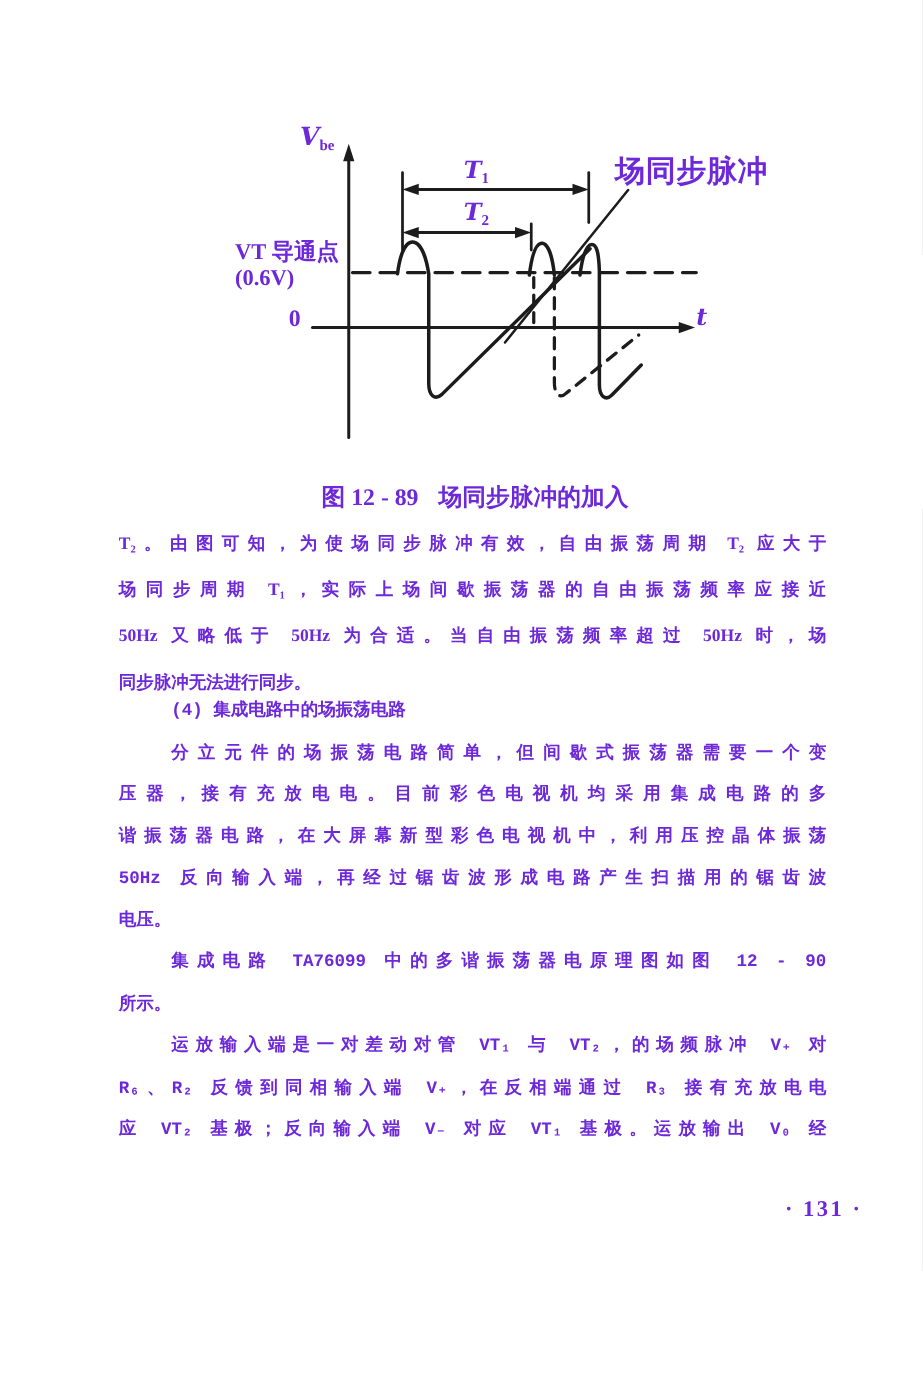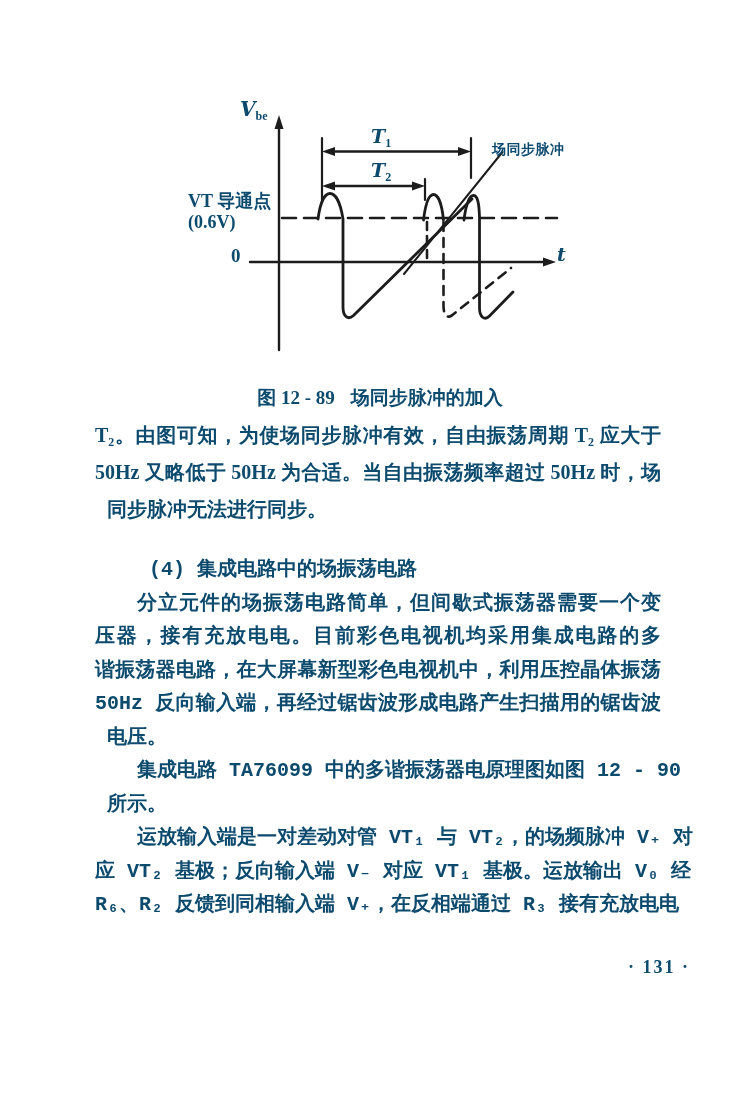--- a/index.html
+++ b/index.html
@@ -3,52 +3,52 @@
 <meta charset="utf-8">
 <style>
   html,body{margin:0;padding:0;background:#e8e8e8;}
   .page{
     position:relative;
     width:738px;height:1120px;
     margin:0 auto;
     background:#ffffff;
     overflow:hidden;
     font-family:"Liberation Serif","DejaVu Serif",serif;
-    color:#0c4a6e;
+    color:#6d28d9;
   }
   
   .figsvg{position:absolute;left:0;top:0;}
   .flabel{position:absolute;white-space:nowrap;font-weight:600;line-height:1.05;}
   .flabel .ital{font-style:italic;font-family:"DejaVu Serif","Liberation Serif",serif;}
   .flabel .sub{font-size:12px;vertical-align:-4px;font-weight:600;}
   .lab-vbe{left:240px;top:99px;font-size:20px;}
   .lab-zero{left:231px;top:246px;font-size:19px;}
   .lab-t{left:557px;top:245px;font-size:19px;}
   .lab-vt1{left:188px;top:192px;font-size:18px;}
   .lab-vt2{left:188px;top:213px;font-size:18px;}
   .lab-T1{left:371px;top:127px;font-size:19px;}
   .lab-T2{left:371px;top:161px;font-size:19px;}
-  .lab-pulse{left:492px;top:143px;font-size:14px;letter-spacing:0.5px;}
+  .lab-pulse{left:492px;top:127px;font-size:24px;letter-spacing:0.5px;font-family:Liberation Mono, monospace;}
   .caption{
     position:absolute;left:150px;top:385px;width:460px;
     text-align:center;font-size:19px;font-weight:600;white-space:nowrap;
   }
   .caption .capnum{margin-right:16px;}
   
   .bodyA,.bodyB{position:absolute;left:95px;width:566px;}
   .bodyA{top:417px;}
   .bodyB{top:553px;}
   .ln{
-    font-size:20px;font-weight:600;white-space:nowrap;
+    font-size:14px;font-weight:600;white-space:nowrap;
     text-align:justify;text-align-last:justify;
     overflow:visible;
   }
   .bodyA .ln{line-height:37px;height:37px;}
   .bodyB .ln{line-height:33.5px;height:33.5px;font-family:Liberation Mono, monospace;}
-  .ln.noj{text-align:left;text-align-last:left;margin-left:12px;}
+  .ln.noj{text-align:left;text-align-last:left;}
   .ln.ind{padding-left:42px;width:524px;}
   
   .pagenum{
     position:absolute;left:560px;top:957px;width:130px;
     text-align:right;font-size:18px;font-weight:600;letter-spacing:2px;
   }
 </style>
 </head>
 <body>
 
@@ -97,33 +97,34 @@
   <div class="flabel lab-T1"><span class="ital">T</span><span class="sub">1</span></div>
   <div class="flabel lab-T2"><span class="ital">T</span><span class="sub">2</span></div>
   <div class="flabel lab-pulse">场同步脉冲</div>
 
   <div class="caption">
     <span class="capnum">图 12 - 89</span><span>场同步脉冲的加入</span>
   </div>
 
   <div class="bodyA">
     <div class="ln">T₂。由图可知，为使场同步脉冲有效，自由振荡周期 T₂ 应大于</div>
+    <div class="ln">场同步周期 T₁，实际上场间歇振荡器的自由振荡频率应接近</div>
     <div class="ln">50Hz 又略低于 50Hz 为合适。当自由振荡频率超过 50Hz 时，场</div>
     <div class="ln noj">同步脉冲无法进行同步。</div>
   </div>
 
   <div class="bodyB">
     <div class="ln noj ind">(4) 集成电路中的场振荡电路</div>
     <div class="ln ind">分立元件的场振荡电路简单，但间歇式振荡器需要一个变</div>
     <div class="ln">压器，接有充放电电。目前彩色电视机均采用集成电路的多</div>
     <div class="ln">谐振荡器电路，在大屏幕新型彩色电视机中，利用压控晶体振荡</div>
     <div class="ln">50Hz 反向输入端，再经过锯齿波形成电路产生扫描用的锯齿波</div>
     <div class="ln noj">电压。</div>
     <div class="ln ind">集成电路 TA76099 中的多谐振荡器电原理图如图 12 - 90</div>
     <div class="ln noj">所示。</div>
     <div class="ln ind">运放输入端是一对差动对管 VT₁ 与 VT₂，的场频脉冲 V₊ 对</div>
+    <div class="ln">R₆、R₂ 反馈到同相输入端 V₊，在反相端通过 R₃ 接有充放电电</div>
     <div class="ln">应 VT₂ 基极；反向输入端 V₋ 对应 VT₁ 基极。运放输出 V₀ 经</div>
-    <div class="ln">R₆、R₂ 反馈到同相输入端 V₊，在反相端通过 R₃ 接有充放电电</div>
   </div>
 
   <div class="pagenum">· 131 ·</div>
 
 </div>
 
 </body></html>

